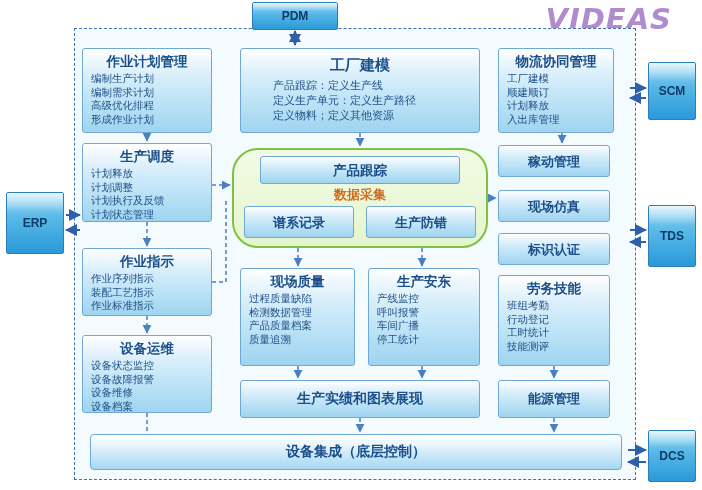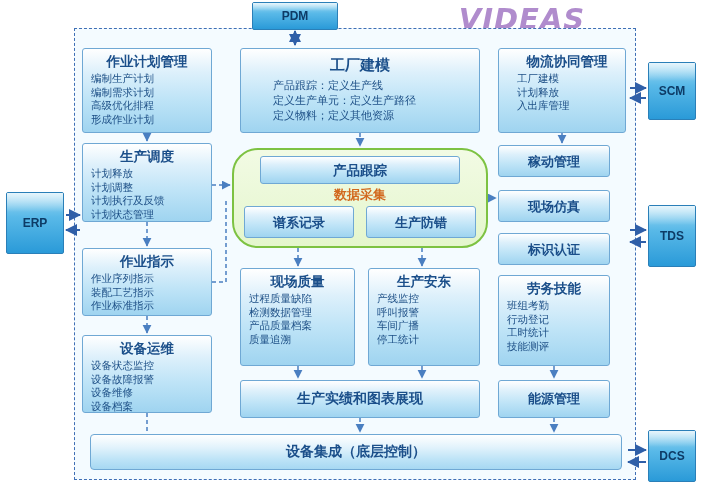--- a/index.html
+++ b/index.html
@@ -8,21 +8,21 @@
     background:#ffffff;
     font-family:"Liberation Sans","DejaVu Sans",sans-serif;
     position:relative;
     overflow:hidden;
   }
   .abs{position:absolute;box-sizing:border-box;}
 
   
   #brand{
     top:2px;left:372px;width:300px;height:34px;
-    display:flex;align-items:center;justify-content:center;
+    display:flex;align-items:center;justify-content:flex-end;
   }
   #brand .v{
     font-size:29px;font-weight:bold;font-style:italic;
     color:#b08ccd;letter-spacing:1px;
     font-family:"DejaVu Sans",sans-serif;
   }
   #brand .cn{
     font-size:29px;font-weight:bold;color:#6a3fa0;margin-left:6px;
     font-family:"DejaVu Sans",sans-serif;
   }
@@ -83,21 +83,21 @@
   #b-error{left:366px;top:206px;width:110px;height:32px;}
   #b-error .boxtitle{font-size:13px;padding-top:7px;}
 
   #b-quality{left:240px;top:268px;width:115px;height:98px;}
   #b-andon{left:368px;top:268px;width:112px;height:98px;}
 
   #b-perf{left:240px;top:380px;width:240px;height:38px;}
   #b-perf .boxtitle{font-size:14px;padding-top:9px;}
 
   
-  #b-logi{left:498px;top:48px;width:128px;height:85px;padding-left:10px;}
+  #b-logi{left:498px;top:48px;width:116px;height:85px;}
   #b-rate{left:498px;top:145px;width:112px;height:32px;}
   #b-rate .boxtitle{font-size:13px;padding-top:7px;}
   #b-sim{left:498px;top:190px;width:112px;height:32px;}
   #b-sim .boxtitle{font-size:13px;padding-top:7px;}
   #b-ident{left:498px;top:233px;width:112px;height:32px;}
   #b-ident .boxtitle{font-size:13px;padding-top:7px;}
   #b-labor{left:498px;top:275px;width:112px;height:91px;}
   #b-energy{left:498px;top:380px;width:112px;height:38px;}
   #b-energy .boxtitle{font-size:13px;padding-top:9px;}
 
@@ -292,20 +292,21 @@
 </div>
 
 <div class="abs bluebox centerbox" id="b-perf">
   <div class="boxtitle">生产实绩和图表展现</div>
 </div>
 
 <div class="abs bluebox" id="b-logi">
   <div class="boxtitle">物流协同管理</div>
   <div class="boxlines">
     <div>工厂建模</div>
+    <div>顺建顺订</div>
     <div>计划释放</div>
     <div>入出库管理</div>
   </div>
 </div>
 
 <div class="abs bluebox centerbox" id="b-rate">
   <div class="boxtitle">稼动管理</div>
 </div>
 <div class="abs bluebox centerbox" id="b-sim">
   <div class="boxtitle">现场仿真</div>

